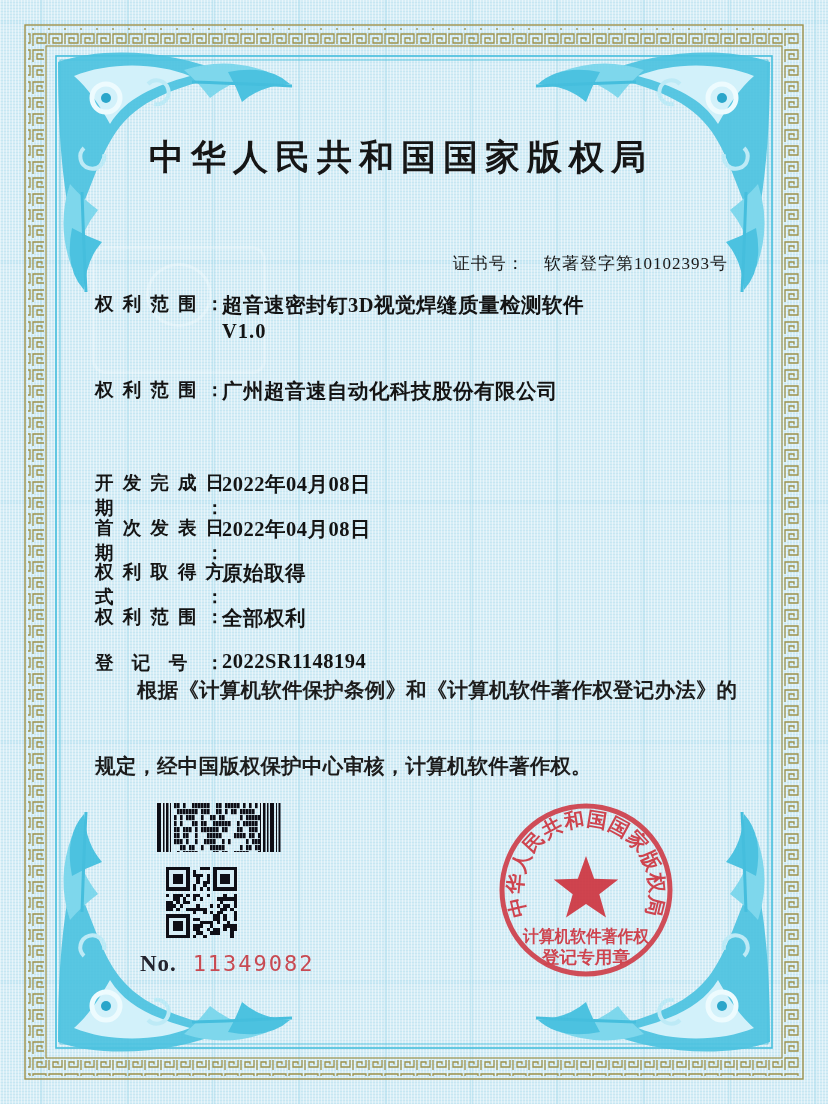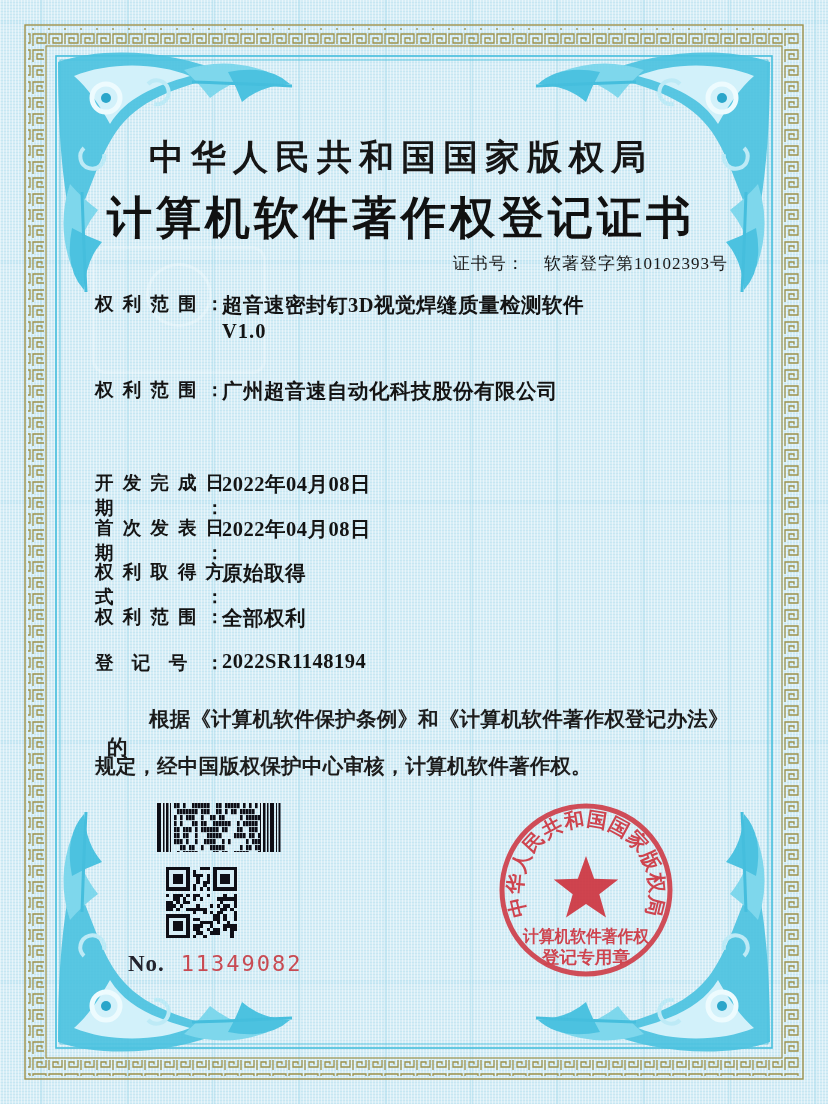--- a/index.html
+++ b/index.html
@@ -34,27 +34,27 @@
   .frow{position:absolute;left:95px;right:70px;font-weight:bold;color:#141414;}
   .flabel{
     position:absolute;left:0;top:0;width:129px;font-size:18.5px;
     text-align:justify;text-align-last:justify;-moz-text-align-last:justify;
   }
   .fvalue{position:absolute;left:127px;top:0;font-size:20.5px;letter-spacing:.5px;white-space:nowrap;}
   .fvalue2{position:absolute;left:127px;top:29px;font-size:20.5px;letter-spacing:1px;}
 
   .bodytext{position:absolute;left:95px;right:84px;font-size:20.5px;font-weight:600;
     color:#1c1c1c;letter-spacing:.2px;}
-  .bodytext.l1{top:705px;text-indent:42px;padding-left:12px;}
+  .bodytext.l1{top:676px;text-indent:42px;}
   .bodytext.l2{top:752px;}
 
   .barcode{position:absolute;left:157px;top:803px;}
   .qrcode{position:absolute;left:166px;top:867px;}
 
-  .serial{position:absolute;left:128px;top:951px;font-size:23px;}
+  .serial{position:absolute;left:128px;top:951px;font-size:23px;padding-left:12px;}
   .serial .pfx{color:#23232d;font-weight:600;letter-spacing:1px;}
   .serial .num{color:#c84a52;font-family:"DejaVu Sans Mono","Liberation Mono",monospace;
     font-size:22px;letter-spacing:2px;margin-left:10px;}
 
   .issue-date{position:absolute;left:497px;top:952px;font-size:25px;font-weight:bold;
     letter-spacing:1px;color:#101010;z-index:4;}
 
   .seal{position:absolute;left:486px;top:790px;z-index:3;opacity:.92;}
 
   .watermark{
@@ -113,21 +113,20 @@
   </svg>
 
   <div class="watermark">
     <span class="wm-inner"></span>
   </div>
 
   <div class="content">
 
     <div class="authority">中华人民共和国国家版权局</div>
 
-    <div class="cert-title">计算机软件著作权登记证书</div>
 
     <div class="cert-no">
       <span>证书号：</span><span class="gap"></span>
       <span>软著登字第10102393号</span>
     </div>
 
     <div class="frow" style="top:291px">
       <span class="flabel">权利范围：</span>
       <span class="fvalue">超音速密封钉3D视觉焊缝质量检测软件</span>
       <span class="fvalue2">V1.0</span>

